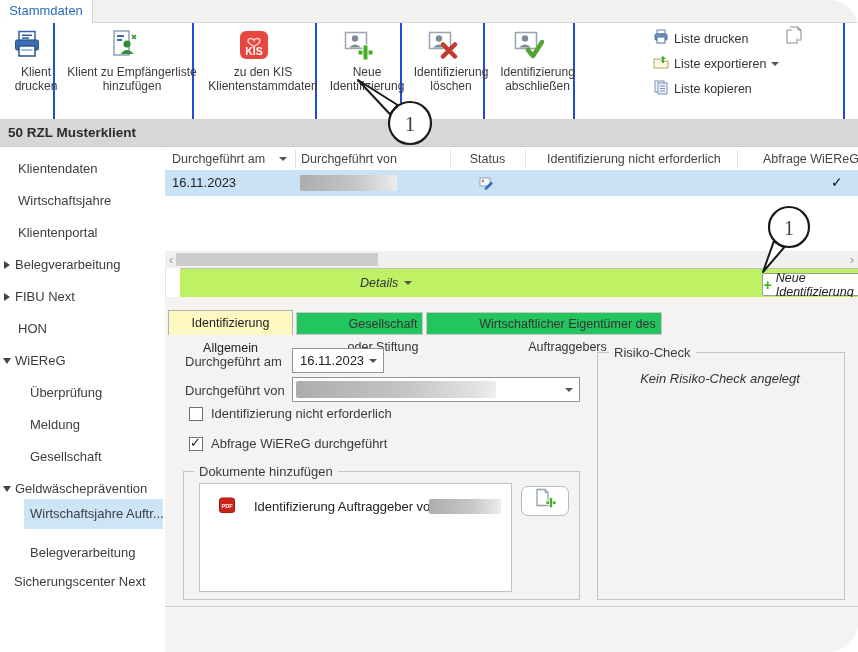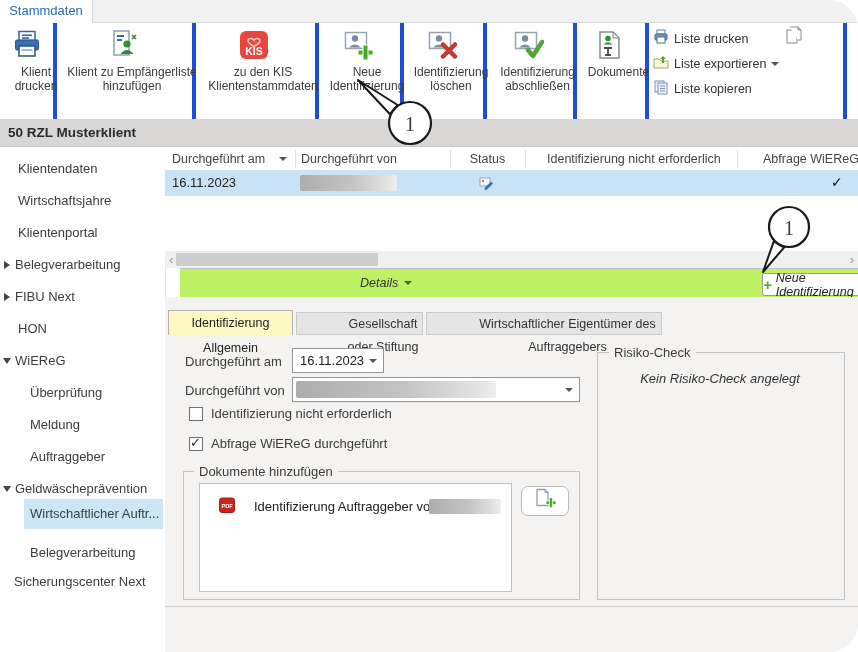--- a/index.html
+++ b/index.html
@@ -4,21 +4,21 @@
 <style>
   html,body{margin:0;padding:0;background:#fff;}
   body{font-family:"Liberation Sans","DejaVu Sans",sans-serif;color:#3b3b3b;}
   .screen{position:relative;width:858px;height:652px;overflow:hidden;background:#fff;border-radius:29px;}
   .a{position:absolute;}
   
   .tabbar{left:0;top:0;width:858px;height:22px;background:#f1f1f1;border-bottom:1px solid #d8d8d8;}
   .apptab{left:0;top:0;width:92px;height:23px;background:#fff;border-right:1px solid #d5d5d5;color:#2b6cb5;font-size:13px;line-height:22px;text-align:center;}
   
   .ribbon{left:0;top:23px;width:858px;height:96px;background:#fff;border-bottom:1px solid #dcdcdc;}
-  .rgroup{position:absolute;top:0;height:96px;border-right:4px solid #1d4ed8;display:flex;flex-direction:column;align-items:center;}
+  .rgroup{position:absolute;top:0;height:96px;border-right:2px solid #1d4ed8;display:flex;flex-direction:column;align-items:center;}
   .ricon{margin-top:5px;height:34px;display:flex;align-items:center;justify-content:flex-end;}
   .rlabel{margin-top:3px;font-size:12px;line-height:14px;text-align:center;color:#3b3b3b;padding-left:19px;}
   .smallbtn{position:absolute;display:flex;align-items:center;gap:5px;font-size:12.5px;color:#333;}
   .caret-down{width:0;height:0;border-left:4px solid transparent;border-right:4px solid transparent;border-top:4px solid #555;display:inline-block;}
   
   .clientbar{left:0;top:119px;width:858px;height:28px;background:#d8d7d6;border-bottom:1px solid #c9c9c9;font-weight:bold;font-size:13.5px;color:#2b2b2b;line-height:28px;padding-left:8px;box-sizing:border-box;}
   
   .sidebar{left:0;top:147px;width:165px;height:505px;background:#fff;border-right:1px solid #e0e0e0;}
   .sitem{position:absolute;height:22px;line-height:22px;font-size:13px;color:#3c3c3c;white-space:nowrap;}
   .sel-hl{position:absolute;left:24px;top:499px;width:139px;height:30px;background:#cde6f7;}
@@ -36,21 +36,21 @@
   .thumb{position:absolute;left:11px;top:2px;width:202px;height:13px;background:#cdcdcd;}
   .chev{color:#9a9a9a;font-size:13px;line-height:17px;}
   
   .detailsbar{left:180px;top:268px;width:693px;height:29px;background:#bef264;border-top:1px solid #c2c1c0;font-style:italic;}
   .newbtn{position:absolute;left:582px;top:4px;width:104px;height:21px;background:#fff;border:1px solid #9b9b9b;border-radius:2px;display:flex;align-items:center;justify-content:center;gap:4px;font-size:12.5px;color:#222;}
   .plus{color:#44ad21;font-weight:bold;font-size:15px;line-height:15px;}
   
   .panel{left:165px;top:297px;width:693px;height:355px;background:#f4f3f1;}
   .ctab{position:absolute;height:23px;line-height:23px;font-size:12.5px;text-align:center;color:#333;box-sizing:border-box;}
   .ctab.active{background:#fef9c3;border:1px solid #b0b0b0;border-bottom:none;height:25px;line-height:25px;z-index:2;color:#222;}
-  .ctab.idle{background:#e5e5e5;border:1px solid #c9c9c9;padding-left:47px;}
+  .ctab.idle{background:#22c55e;border:1px solid #c9c9c9;padding-left:47px;}
   .flabel{font-size:13px;color:#3b3b3b;line-height:25px;}
   .combo{background:#fff;border:1px solid #949494;box-sizing:border-box;font-size:13px;color:#222;}
   .combo .caret-down{position:absolute;right:6px;top:10px;}
   .cb{width:14px;height:14px;background:#fff;border:1px solid #707070;box-sizing:border-box;position:absolute;}
   .cb.checked::after{content:"✓";position:absolute;left:0px;top:-3px;font-size:13px;font-weight:bold;color:#1a1a1a;}
   .cblabel{font-size:13px;color:#3b3b3b;}
   .group{position:absolute;border:1px solid #c3c3c3;}
   .legend{position:absolute;background:#f4f3f1;padding:0 5px;font-size:13px;color:#3b3b3b;line-height:15px;}
   .listbox{position:absolute;background:#fff;border:1px solid #c2c2c2;}
   .addbtn{position:absolute;width:46px;height:28px;background:#fff;border:1px solid #b9b9b9;border-radius:7px;display:flex;align-items:center;justify-content:center;}
@@ -140,32 +140,20 @@
         <svg width="32" height="32" viewBox="0 0 32 32">
             <rect x="3.5" y="3.5" width="21" height="16" fill="#fff" stroke="#97a4b2" stroke-width="1.5"></rect>
             <circle cx="13" cy="9.5" r="3.2" fill="#7e8b99"></circle>
             <path d="M7,18.5 Q13,12.5 19,18.5 Z" fill="#7e8b99"></path>
             <path d="M16,21 L21,27 L30,13" stroke="#53a336" stroke-width="4.5" fill="none" stroke-linecap="round" stroke-linejoin="round"></path>
           </svg>
       </span>
       <span class="rlabel" style="width:88px;">Identifizierung abschließen</span>
     </div>
 
-    <div class="rgroup" style="left:573px;width:72px;">
-      <span class="ricon">
-        <svg width="32" height="32" viewBox="0 0 32 32">
-            <path d="M7,3 h13 l6,6 v20 h-19 z" fill="#fff" stroke="#8a8a8a" stroke-width="1.5"></path>
-            <path d="M20,3 v6 h6 z" fill="#e8e8e8" stroke="#8a8a8a"></path>
-            <circle cx="15" cy="9.5" r="2.8" fill="#2f8f35"></circle>
-            <path d="M10.5,15.5 Q15,11 19.5,15.5 Z" fill="#2f8f35"></path>
-            <path d="M15,18.5 V26 M11,19 H19 M12,26 H18" stroke="#4a4a4a" stroke-width="1.8"></path>
-          </svg>
-      </span>
-      <span class="rlabel" style="width:70px;">Dokumente</span>
-    </div>
 
     <div class="rgroup" style="left:645px;width:198px;">
       <div class="smallbtn" style="left:8px;top:6px;">
         <span><svg width="16" height="16" viewBox="0 0 16 16">
               <rect x="4" y="1" width="8" height="4" fill="#fff" stroke="#5b7fae"></rect>
               <rect x="2" y="5" width="12" height="6" rx="1" fill="#6e93c0" stroke="#4a6f9e"></rect>
               <rect x="4" y="8" width="8" height="6" fill="#fff" stroke="#4a6f9e"></rect>
             </svg></span>
         <span>Liste drucken</span>
       </div>
@@ -204,24 +192,24 @@
   <div class="a sitem" style="left:18px;top:222px;">Klientenportal</div>
   <span class="a tri-r" style="left:4px;top:261px;"></span>
   <div class="a sitem" style="left:15px;top:254px;">Belegverarbeitung</div>
   <span class="a tri-r" style="left:4px;top:293px;"></span>
   <div class="a sitem" style="left:15px;top:286px;">FIBU Next</div>
   <div class="a sitem" style="left:18px;top:318px;">HON</div>
   <span class="a tri-d" style="left:3px;top:358px;"></span>
   <div class="a sitem" style="left:15px;top:350px;">WiEReG</div>
   <div class="a sitem" style="left:30px;top:382px;">Überprüfung</div>
   <div class="a sitem" style="left:30px;top:414px;">Meldung</div>
-  <div class="a sitem" style="left:30px;top:446px;">Auftraggeber</div>
+  <div class="a sitem" style="left:30px;top:446px;">Gesellschaft</div>
   <span class="a tri-d" style="left:3px;top:486px;"></span>
   <div class="a sitem" style="left:15px;top:478px;">Geldwäscheprävention</div>
-  <div class="a sitem" style="left:30px;top:503px;">Wirtschaftlicher Auftr...</div>
+  <div class="a sitem" style="left:30px;top:503px;">Wirtschaftsjahre Auftr...</div>
   <div class="a sitem" style="left:30px;top:542px;">Belegverarbeitung</div>
   <div class="a sitem" style="left:14px;top:571px;">Sicherungscenter Next</div>
 
   <div class="a thead">
     <div class="hcell" style="left:7px;width:115px;">Durchgeführt am</div>
     <span class="caret-down" style="position:absolute;left:114px;top:9px;"></span>
     <div class="tsep" style="left:130px;"></div>
     <div class="hcell" style="left:136px;width:148px;">Durchgeführt von</div>
     <div class="tsep" style="left:285px;"></div>
     <div class="hcell" style="left:285px;width:75px;text-align:center;">Status</div>

